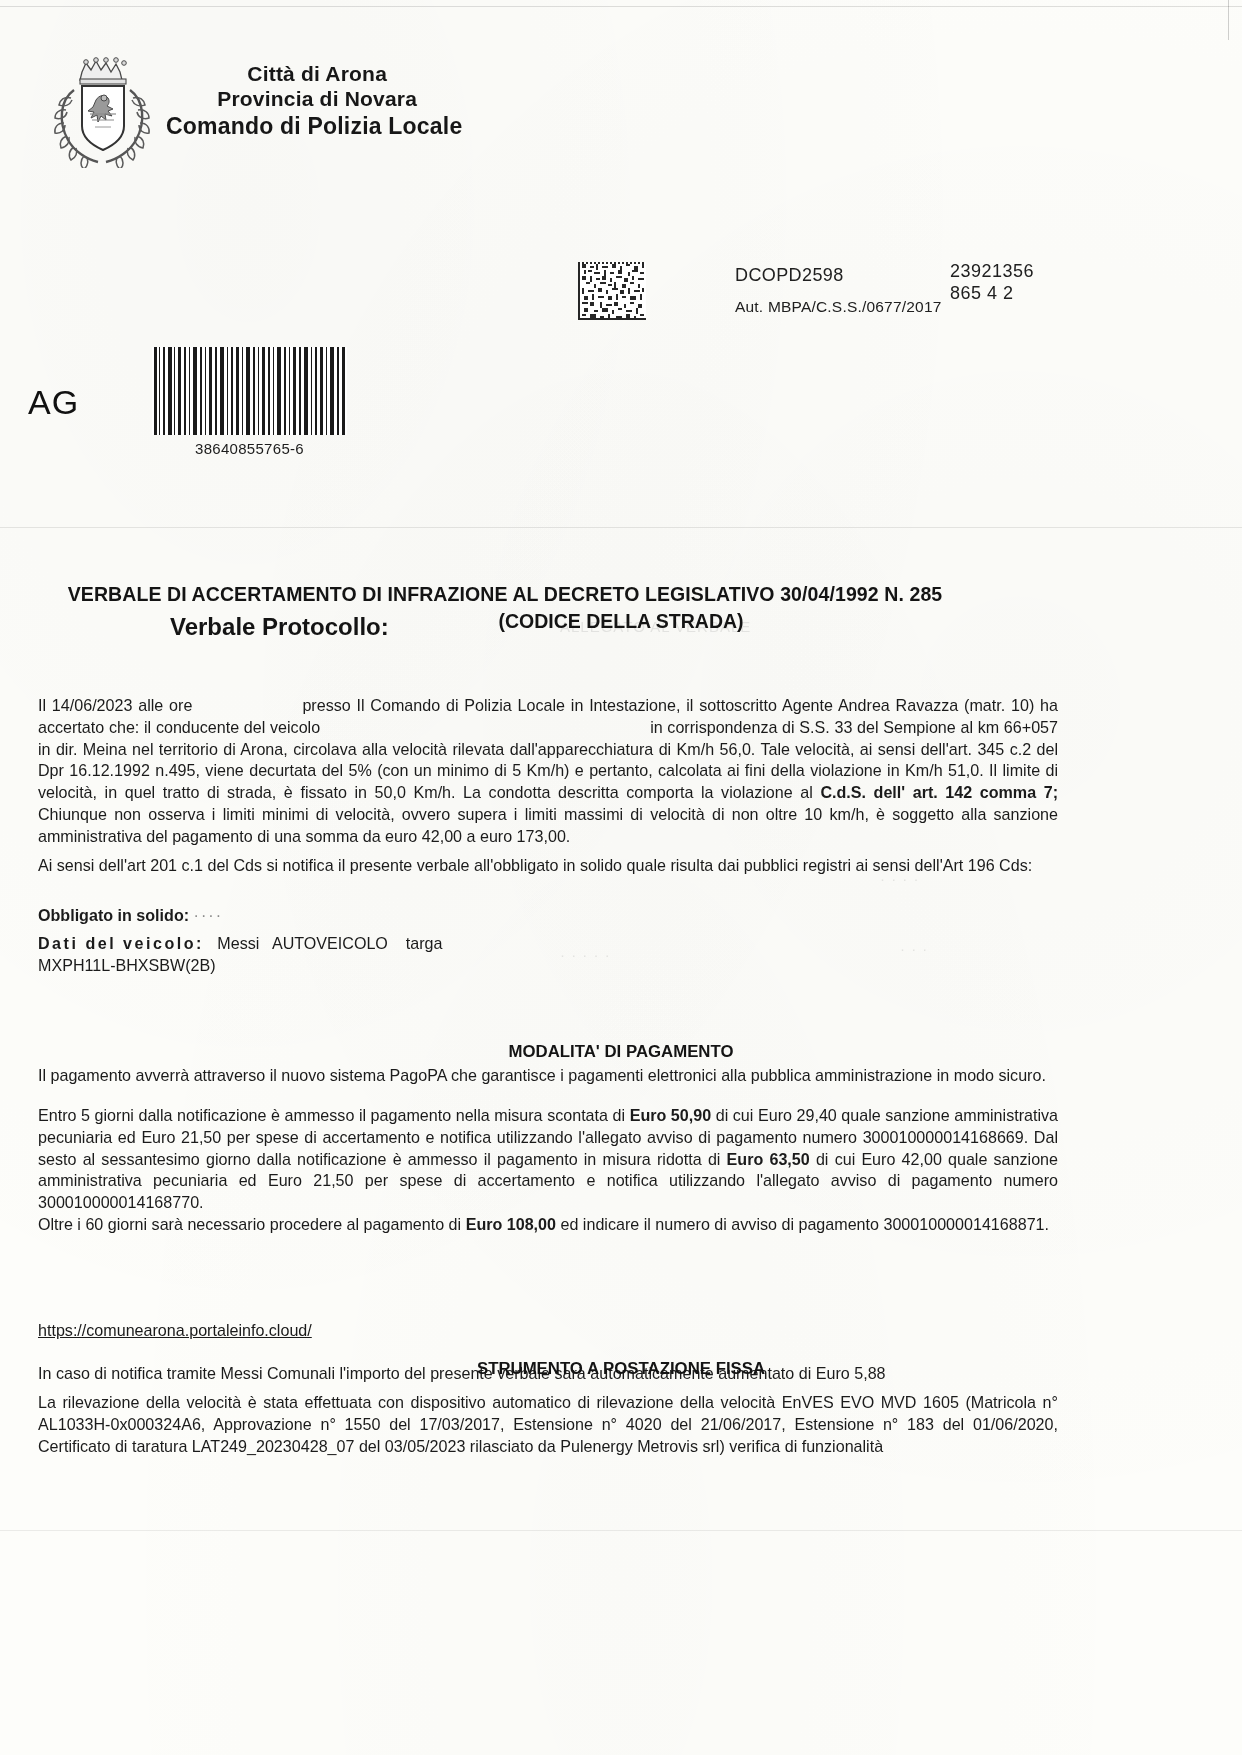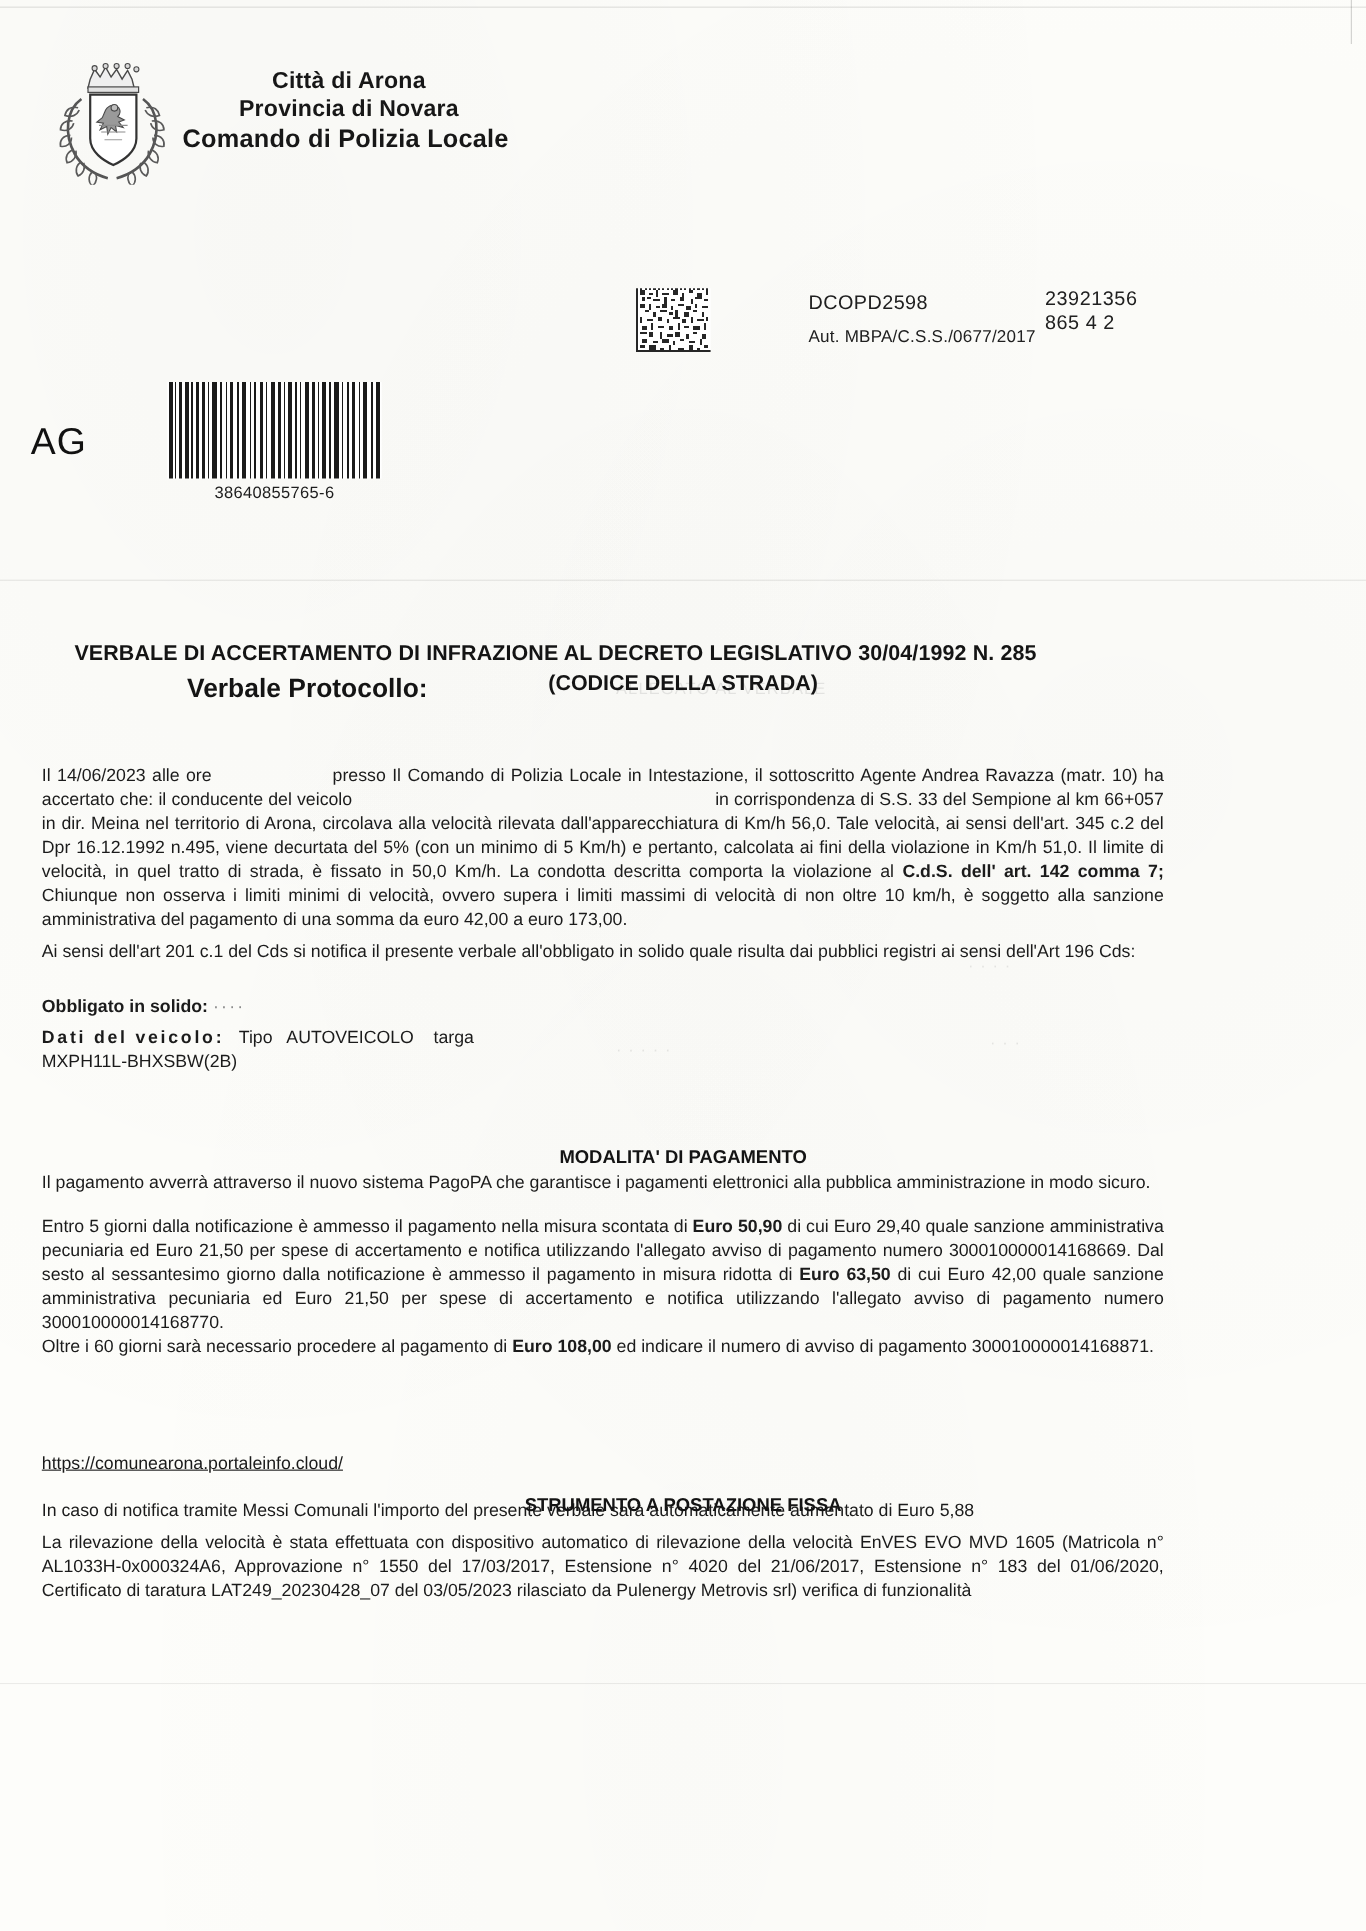--- a/index.html
+++ b/index.html
@@ -472,21 +472,21 @@
 
   <div class="body-block p-art201">Ai sensi dell'art 201 c.1 del Cds si notifica il presente verbale all'obbligato in solido quale risulta dai pubblici registri ai sensi dell'Art 196 Cds:</div>
 
   <div class="body-block p-obbl">
     <span class="obbl-label">Obbligato in solido:</span>
     <span class="faint-dots">····</span>
   </div>
 
   <div class="body-block p-dati">
     <span class="dati-label">Dati del veicolo:</span>&nbsp;&nbsp;
-    <span>Tipo</span>&nbsp;&nbsp;
+    <span>Messi</span>&nbsp;&nbsp;
     <span>AUTOVEICOLO</span>&nbsp;&nbsp;&nbsp;
     <span>targa</span><span class="gap-xl"></span><br>
     <span>MXPH11L-BHXSBW(2B)</span>
   </div>
 
   <div class="section-head sh-pag">MODALITA' DI PAGAMENTO</div>
 
   <div class="body-block p-pag1">Il pagamento avverrà attraverso il nuovo sistema PagoPA che garantisce i pagamenti elettronici alla pubblica amministrazione in modo sicuro.</div>
 
   <div class="body-block p-pag2">

